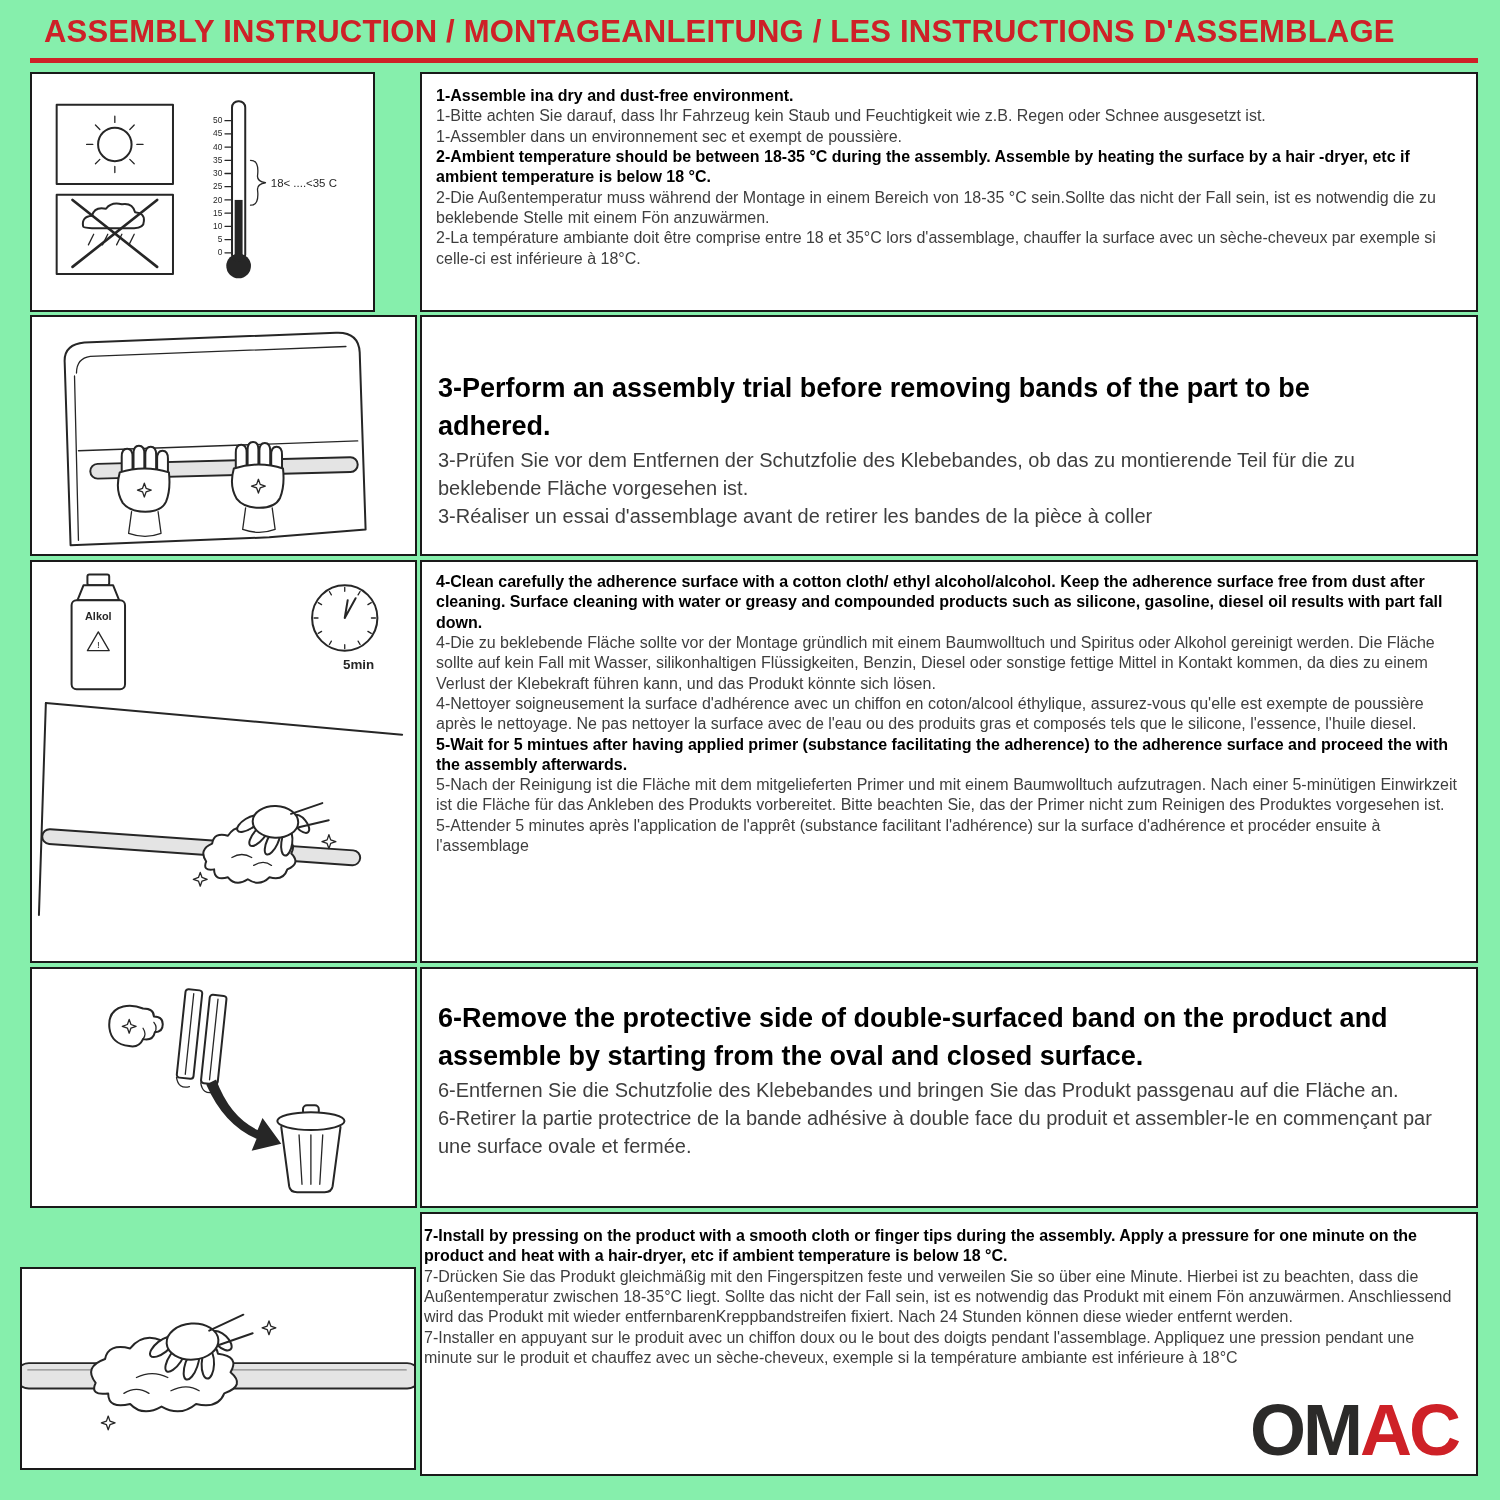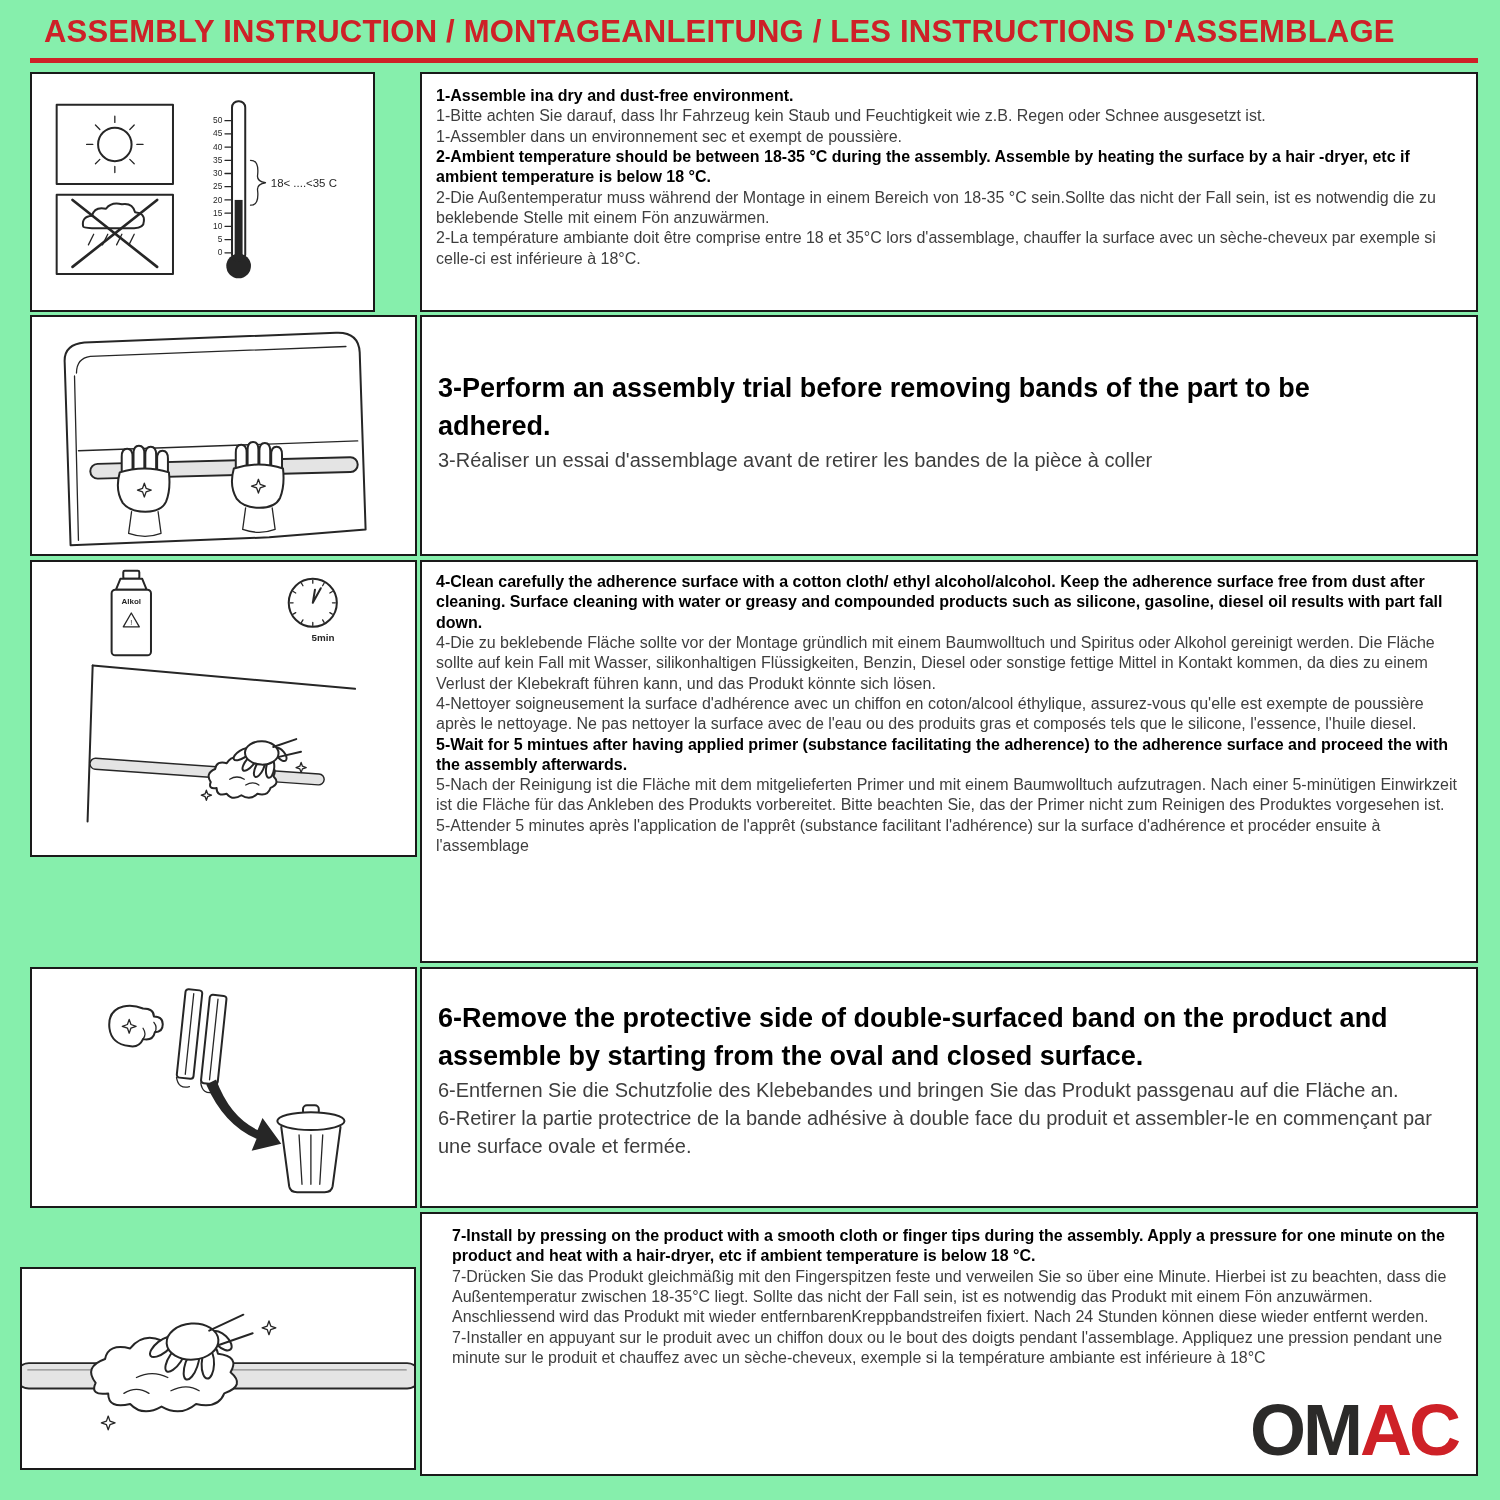--- a/index.html
+++ b/index.html
@@ -122,25 +122,26 @@
         <path class="sf" d="M38,14 L38,-2 Q38,-10 43.5,-10 Q49,-10 49,-2 L49,14 Z"></path>
         <path class="sf" d="M0,12 Q-5,30 3,43 Q10,52 26,52 Q42,52 47,42 Q52,30 50,12 Q38,8 25,8 Q12,8 0,12 Z"></path>
         <path class="s t" d="M12,52 L9,74 M39,52 L42,74 M9,74 Q26,80 42,74"></path>
         <path class="s t" d="M25,23 L26.8,28.2 L32,30 L26.8,31.8 L25,37 L23.2,31.8 L18,30 L23.2,28.2 Z"></path>
       </g>
     </svg>
   </div>
   <div class="box big" style="left:420px; top:315px; width:1058px; height:241px; padding:52px 30px 0 16px;">
     <div style="max-width:980px;">
       <p class="b">3-Perform an assembly trial before removing bands of the part to be adhered.</p>
+      <p>3-Prüfen Sie vor dem Entfernen der Schutzfolie des Klebebandes, ob das zu montierende Teil für die zu beklebende Fläche vorgesehen ist.</p>
       <p>3-Réaliser un essai d'assemblage avant de retirer les bandes de la pièce à coller</p>
     </div>
   </div>
 
-  <div class="box illus" style="left:30px; top:560px; width:387px; height:297px;">
+  <div class="box illus" style="left:30px; top:560px; width:387px; height:403px;">
     <svg viewBox="0 0 387 402">
       <g transform="translate(36,12)">
         <rect class="sf" x="20" y="0" width="22" height="11" rx="2"></rect>
         <path class="sf" d="M16,11 L46,11 L52,26 L10,26 Z"></path>
         <rect class="sf" x="4" y="26" width="54" height="90" rx="5"></rect>
         <text x="31" y="46" font-size="11" font-weight="bold" text-anchor="middle">Alkol</text>
         <path class="s t" d="M31,58 L42,77 L20,77 Z"></path>
         <text x="31" y="74" font-size="10" text-anchor="middle">!</text>
       </g>
       <g transform="translate(316,56)">
@@ -222,21 +223,21 @@
         <ellipse class="sf" cx="4" cy="20" rx="5.5" ry="14" transform="rotate(5,4,20)"></ellipse>
         <ellipse class="sf" cx="18" cy="16" rx="5.5" ry="13" transform="rotate(-12,18,16)"></ellipse>
         <ellipse class="sf" cx="25" cy="-7" rx="5.5" ry="11" transform="rotate(-60,25,-7)"></ellipse>
         <ellipse class="sf" cx="0" cy="0" rx="23" ry="16" transform="rotate(-18)"></ellipse>
         <path class="s" d="M12,-13 L38,-34 M24,-3 L50,-20"></path>
       </g>
       <path class="s t" d="M250,53 L251.8,58.2 L257,60 L251.8,61.8 L250,67 L248.2,61.8 L243,60 L248.2,58.2 Z"></path>
       <path class="s t" d="M86,150 L87.8,155.2 L93,157 L87.8,158.8 L86,164 L84.2,158.8 L79,157 L84.2,155.2 Z"></path>
     </svg>
   </div>
-  <div class="box txt" style="left:420px; top:1212px; width:1058px; height:264px; padding:12px 16px 0 30px;">
+  <div class="box txt" style="left:420px; top:1212px; width:1058px; height:264px; padding:12px 16px 0 2px;">
     <p class="b">7-Install by pressing on the product with a smooth cloth or finger tips during the assembly. Apply a pressure for one minute on the product and heat with a hair-dryer, etc if ambient temperature is below 18 °C.</p>
     <p>7-Drücken Sie das Produkt gleichmäßig mit den Fingerspitzen feste und verweilen Sie so über eine Minute. Hierbei ist zu beachten, dass die Außentemperatur zwischen 18-35°C liegt. Sollte das nicht der Fall sein, ist es notwendig das Produkt mit einem Fön anzuwärmen. Anschliessend wird das Produkt mit wieder entfernbarenKreppbandstreifen fixiert. Nach 24 Stunden können diese wieder entfernt werden.</p>
     <p>7-Installer en appuyant sur le produit avec un chiffon doux ou le bout des doigts pendant l'assemblage. Appliquez une pression pendant une minute sur le produit et chauffez avec un sèche-cheveux, exemple si la température ambiante est inférieure à 18°C</p>
   </div>
 
   <div class="logo">
     <span class="d">OM</span><span class="r">AC</span>
   </div>
 
 </div>

